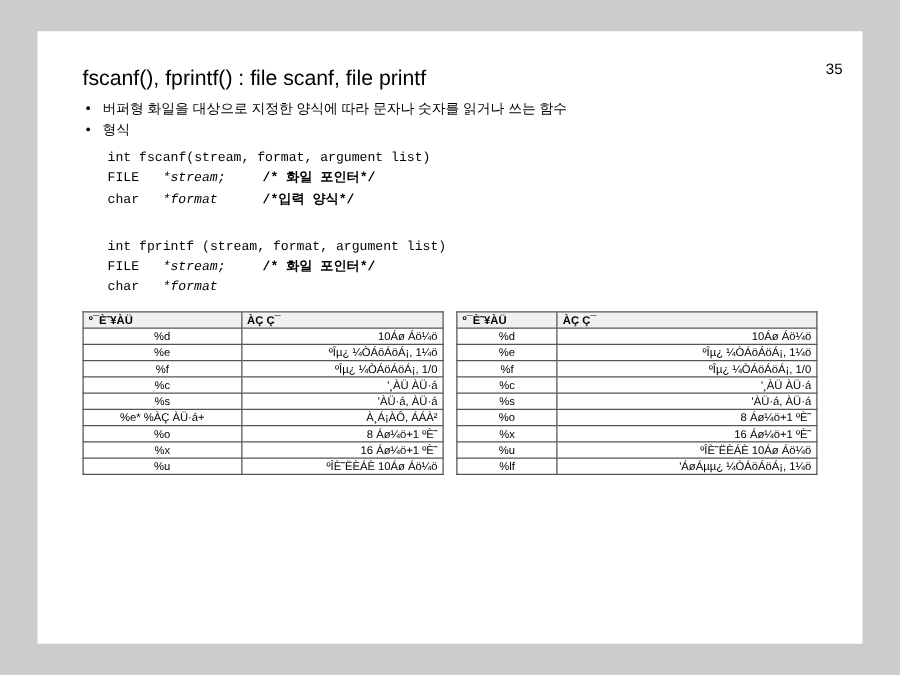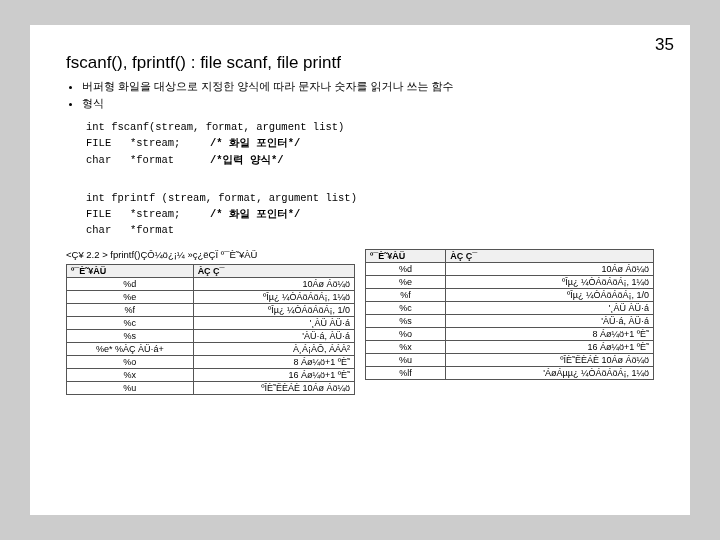--- a/index.html
+++ b/index.html
@@ -15,23 +15,23 @@
     .slide {
       background: white;
       width: 660px;
       height: 490px;
       position: relative;
       padding: 28px 36px 20px 36px;
       font-size: 11px;
     }
     .page-number {
       position: absolute;
-      top: 10px;
+      top: 23px;
       right: 16px;
-      font-size: 17px;
+      font-size: 12px;
       font-family: Arial, sans-serif;
     }
     .title {
       font-size: 17px;
       font-family: Liberation Sans, sans-serif;
       margin-bottom: 6px;
     }
     .bullet-list {
       margin-left: 16px;
       margin-bottom: 8px;
@@ -52,20 +52,21 @@
       display: flex;
       gap: 0;
     }
     .code-type {
       width: 44px;
       flex-shrink: 0;
     }
     .code-name {
       width: 80px;
       flex-shrink: 0;
+      font-style: italic;
     }
     .code-comment {
       flex: 1;
       font-weight: bold;
     }
     .tables-section {
       display: flex;
       gap: 10px;
       margin-top: 10px;
     }
@@ -143,23 +144,20 @@
     </div>
     <div class="code-row">
       <span class="code-type">char</span>
       <span class="code-name">*format</span>
     </div>
   </div>
 
   <div class="tables-section">
 
     <div class="table-container">
-      <div class="table-title">
-        &lt;Ç¥ 2.2 &gt; fprintf()ÇÔ¼ö¿¡¼ »ç¿ëÇÏ º¯È˜¥ÀÜ
-      </div>
       <table>
         <thead>
           <tr>
             <th>º¯È˜¥ÀÜ</th>
             <th>ÀÇ Ç¯</th>
           </tr>
         </thead>
         <tbody id="left-table-body">
         <tr>
               <td>%d</td>

